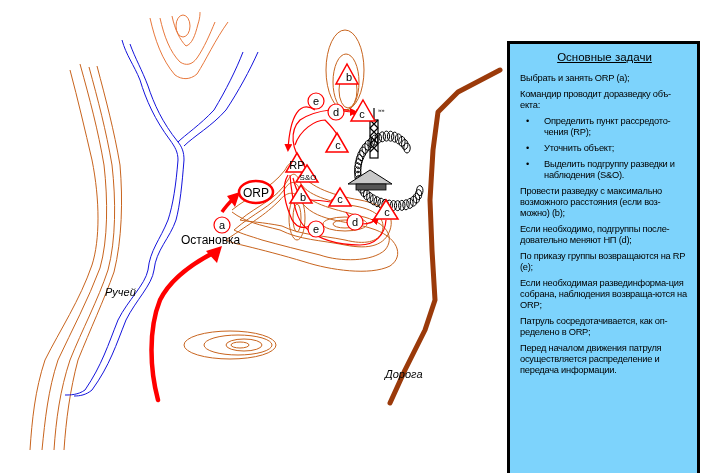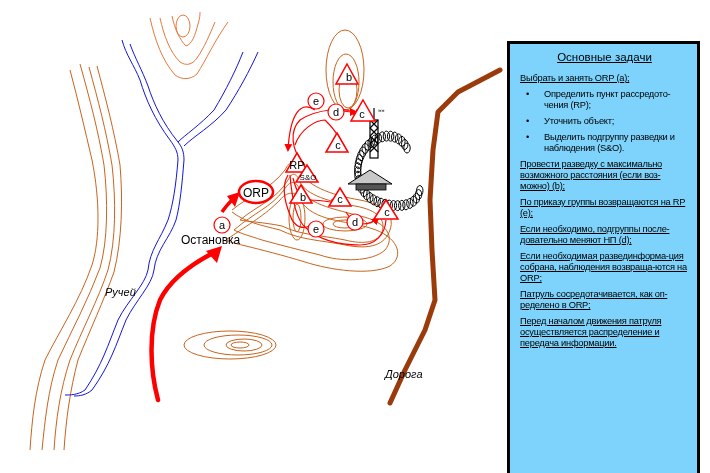--- a/index.html
+++ b/index.html
@@ -7,21 +7,21 @@
   #map { position: absolute; left: 0; top: 0; width: 710px; height: 473px; }
   #map text { font-family: "Liberation Sans", sans-serif; }
   .task-box {
     position: absolute; left: 507px; top: 13px; width: 193px; height: 440px;
     border: 3px solid #000; box-sizing: border-box; background: #7dd3fc;
     padding: 6px 8px 4px 10px; font-size: 9.3px; line-height: 11px; color: #000;
     letter-spacing: -0.25px;
     margin-top: 28px;
   }
   .task-title { text-align: center; font-size: 11.5px; text-decoration: underline; margin: 2px 0 10px 0; letter-spacing: 0; }
-  .task-item { margin: 0 0 5px 0; text-decoration: underline; }
+  .task-item { margin: 0 0 5px 0; }
   .task-sub { margin: 0 0 5px 0; padding-left: 24px; position: relative; }
   .task-sub .bullet { position: absolute; left: 6px; top: 0; }
 </style>
 </head>
 <body>
 
 <svg id="map" viewBox="0 0 710 473" xmlns="http://www.w3.org/2000/svg">
   <defs>
     <marker id="arrowRed" markerWidth="8" markerHeight="8" refX="6" refY="4" orient="auto" markerUnits="userSpaceOnUse">
       <path d="M0,0 L8,4 L0,8 Z" fill="#ff0000"></path>
@@ -211,23 +211,24 @@
   <g>
     <circle cx="316" cy="229" r="8" fill="#fff" stroke="#ff0000" stroke-width="1.2"></circle>
     <text x="316" y="233" font-size="11" text-anchor="middle" fill="#000">e</text>
   </g>
 </svg>
 
 <div class="task-box">
   <div class="task-title">Основные задачи</div>
   <div id="task-list">
       <div class="task-item">Выбрать и занять ORP (a);</div>
+      <div class="task-item">Командир проводит доразведку объ-екта:</div>
       <div class="task-sub"><span class="bullet">•</span>Определить пункт рассредото-чения (RP);</div>
       <div class="task-sub"><span class="bullet">•</span>Уточнить объект;</div>
       <div class="task-sub"><span class="bullet">•</span>Выделить подгруппу разведки и наблюдения (S&amp;O).</div>
       <div class="task-item">Провести разведку с максимально возможного расстояния (если воз-можно) (b);</div>
+      <div class="task-item">Если необходимо, подгруппы после-довательно меняют НП (d);</div>
       <div class="task-item">По приказу группы возвращаются на RP (e);</div>
-      <div class="task-item">Если необходимо, подгруппы после-довательно меняют НП (d);</div>
       <div class="task-item">Если необходимая развединформа-ция собрана, наблюдения возвраща-ются на ORP;</div>
       <div class="task-item">Патруль сосредотачивается, как оп-ределено в ORP;</div>
       <div class="task-item">Перед началом движения патруля осуществляется распределение и передача информации.</div>
     </div>
 </div>
 
 </body></html>

